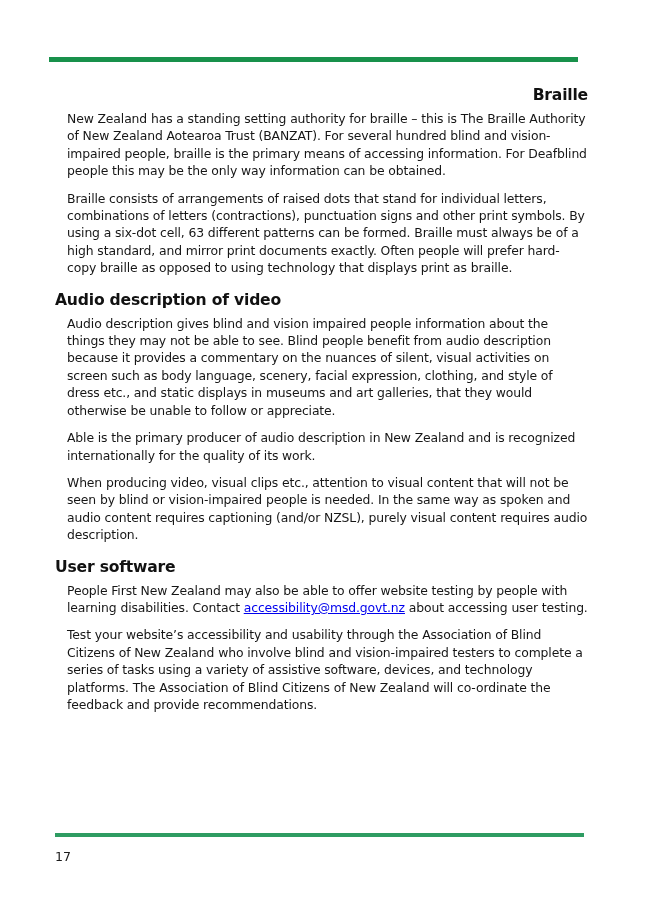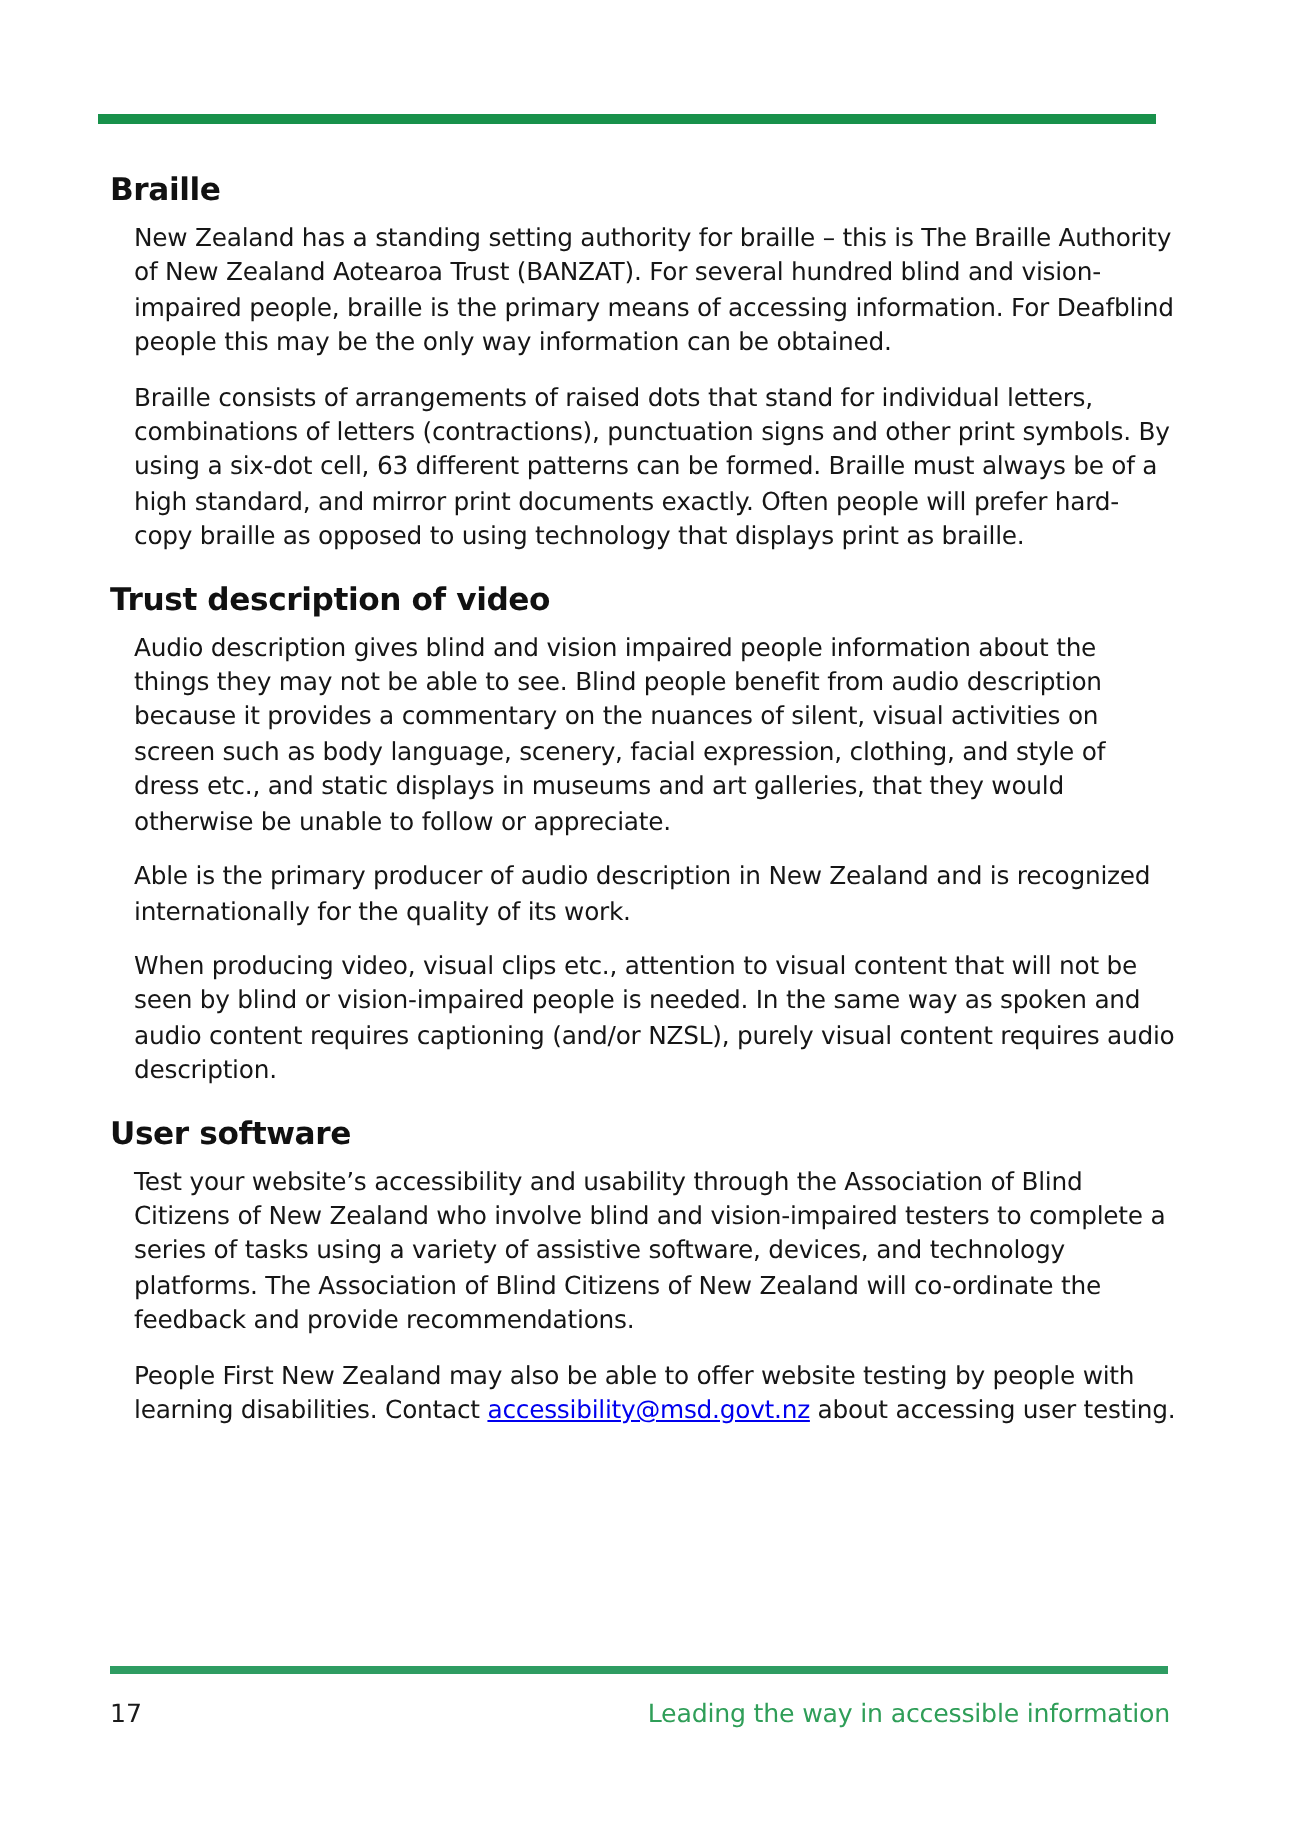--- a/index.html
+++ b/index.html
@@ -32,20 +32,21 @@
   }
   .section-heading {
     font-size: 15.6px;
     font-weight: bold;
     letter-spacing: -0.2px;
     color: #111111;
     margin: 14px 0 6px 0;
   }
   .section-heading.first {
     margin-top: 0;
+    text-align: right;
   }
   .para {
     font-size: 12.4px;
     line-height: 17.4px;
     letter-spacing: -0.12px;
     margin: 0 0 10px 12px;
     color: #161616;
   }
   .email-link {
     color: #0000ee;
@@ -86,31 +87,30 @@
 <div class="page">
 
   <div class="rule-top"></div>
 
   <div class="content">
 
     <div class="section-heading first">Braille</div>
     <p class="para">New Zealand has a standing setting authority for braille – this is The Braille Authority of New Zealand Aotearoa Trust (BANZAT). For several hundred blind and vision- impaired people, braille is the primary means of accessing information. For Deafblind people this may be the only way information can be obtained.</p>
     <p class="para">Braille consists of arrangements of raised dots that stand for individual letters, combinations of letters (contractions), punctuation signs and other print symbols. By using a six-dot cell, 63 different patterns can be formed. Braille must always be of a high standard, and mirror print documents exactly. Often people will prefer hard-copy braille as opposed to using technology that displays print as braille.</p>
 
-    <div class="section-heading">Trust description of video</div>
+    <div class="section-heading">Audio description of video</div>
     <p class="para">Audio description gives blind and vision impaired people information about the things they may not be able to see. Blind people benefit from audio description because it provides a commentary on the nuances of silent, visual activities on screen such as body language, scenery, facial expression, clothing, and style of dress etc., and static displays in museums and art galleries, that they would otherwise be unable to follow or appreciate.</p>
     <p class="para">Able is the primary producer of audio description in New Zealand and is recognized internationally for the quality of its work.</p>
     <p class="para">When producing video, visual clips etc., attention to visual content that will not be seen by blind or vision-impaired people is needed. In the same way as spoken and audio content requires captioning (and/or NZSL), purely visual content requires audio description.</p>
 
     <div class="section-heading">User software</div>
+    <p class="para"><span>People First New Zealand may also be able to offer website testing by people with learning disabilities. Contact </span><a class="email-link">accessibility@msd.govt.nz</a><span> about accessing user testing.</span></p>
     <p class="para">Test your website’s accessibility and usability through the Association of Blind Citizens of New Zealand who involve blind and vision-impaired testers to complete a series of tasks using a variety of assistive software, devices, and technology platforms. The Association of Blind Citizens of New Zealand will co-ordinate the feedback and provide recommendations.</p>
-    <p class="para"><span>People First New Zealand may also be able to offer website testing by people with learning disabilities. Contact </span><a class="email-link">accessibility@msd.govt.nz</a><span> about accessing user testing.</span></p>
 
   </div>
 
   <div class="rule-bottom"></div>
 
   <div class="footer">
     <span class="page-number">17</span>
-    <span class="footer-tagline">Leading the way in accessible information</span>
   </div>
 
 </div>
 
 </body></html>

